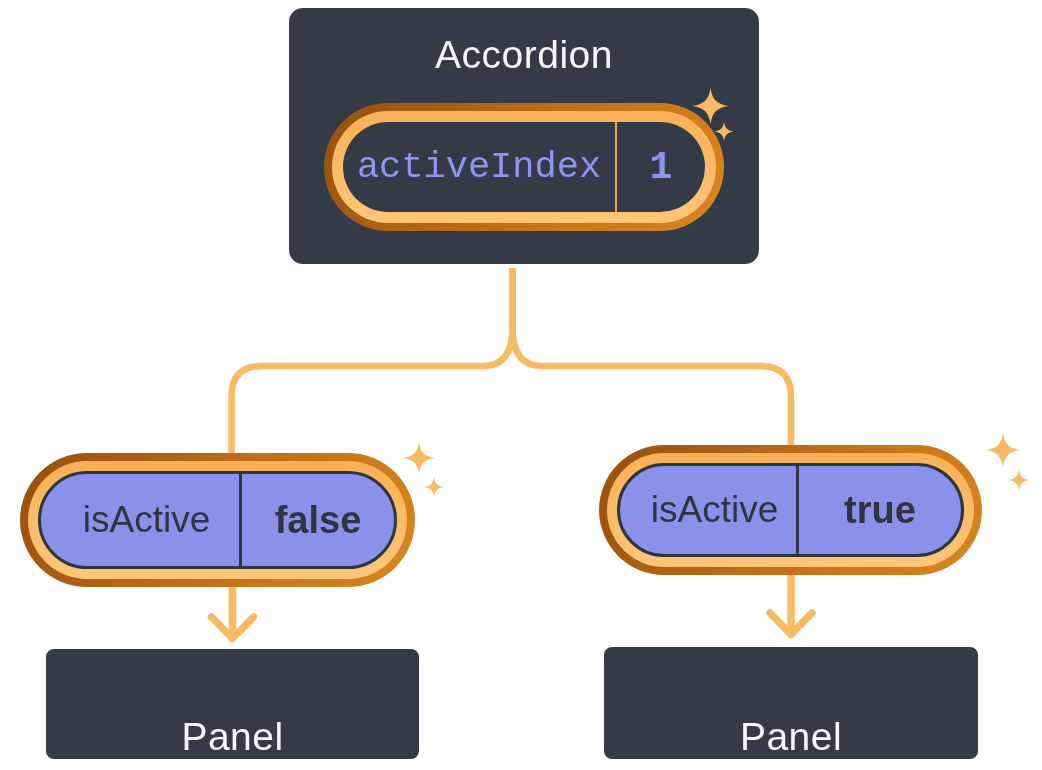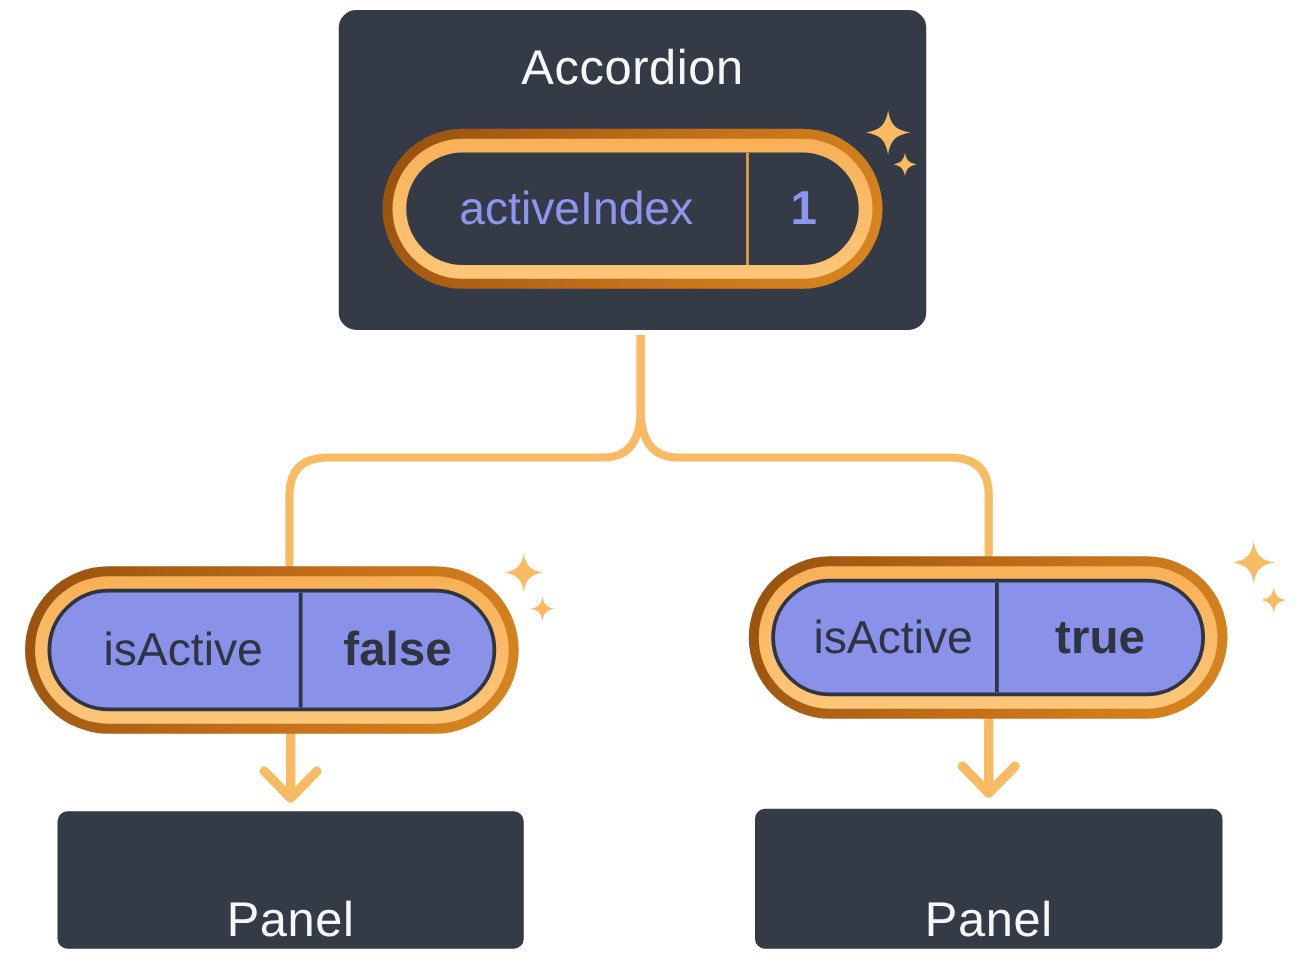--- a/index.html
+++ b/index.html
@@ -19,21 +19,21 @@
     position:absolute;z-index:1;box-sizing:border-box;
     background:var(--node-fill,#343a46);
     border:4px solid var(--node-border,#fff);
     border-radius:18px;
   }
   .node-title{
     color:var(--node-text,#f6f7f9);
     font-size:39px;font-weight:500;letter-spacing:.5px;
     text-align:center;
   }
-  #accordion-box{left:267px;top:4px;width:478px;height:264px;}
+  #accordion-box{left:285px;top:4px;width:478px;height:264px;}
   #accordion-box .node-title{margin-top:25px;}
   .panel-node{display:flex;align-items:flex-end;justify-content:center;}
   #panel-left{left:42px;top:645px;width:381px;height:118px;border-radius:12px;}
   #panel-right{left:600px;top:643px;width:382px;height:120px;border-radius:12px;}
 
   
   .pill{
     position:absolute;z-index:1;box-sizing:border-box;
     border-radius:999px;padding:8px;
     background:linear-gradient(120deg,var(--ring-outer-a,#94500e) 0%,#c4701a 55%,var(--ring-outer-b,#d8871f) 100%);
@@ -47,21 +47,21 @@
     box-sizing:border-box;height:100%;
     border-radius:999px;overflow:hidden;
     display:flex;align-items:stretch;
   }
   .cell-label{flex:1;display:flex;align-items:center;justify-content:center;font-size:37px;font-weight:500;}
   .cell-value{display:flex;align-items:center;justify-content:center;font-size:38px;font-weight:700;}
   .divider{align-self:stretch;}
 
   
   #state-pill{left:35px;top:95px;width:400px;height:128px;}
-  #state-pill .pill-body{background:var(--node-fill,#343a46);}
+  #state-pill .pill-body{background:var(--node-fill,#343a46);font-family:Liberation Mono, monospace;}
   #state-pill .cell-label{color:var(--purple-text,#8d96ee);}
   #state-pill .cell-value{color:var(--purple-text,#8d96ee);width:88px;}
   #state-pill .divider{width:2px;background:var(--divider-orange,#efa64a);}
 
   
   .prop-pill .pill-ring{padding:10px;}
   .prop-pill .pill-body{
     background:var(--purple-fill,#8a91e8);
     border:3px solid var(--dark-text,#2e3440);
   }

